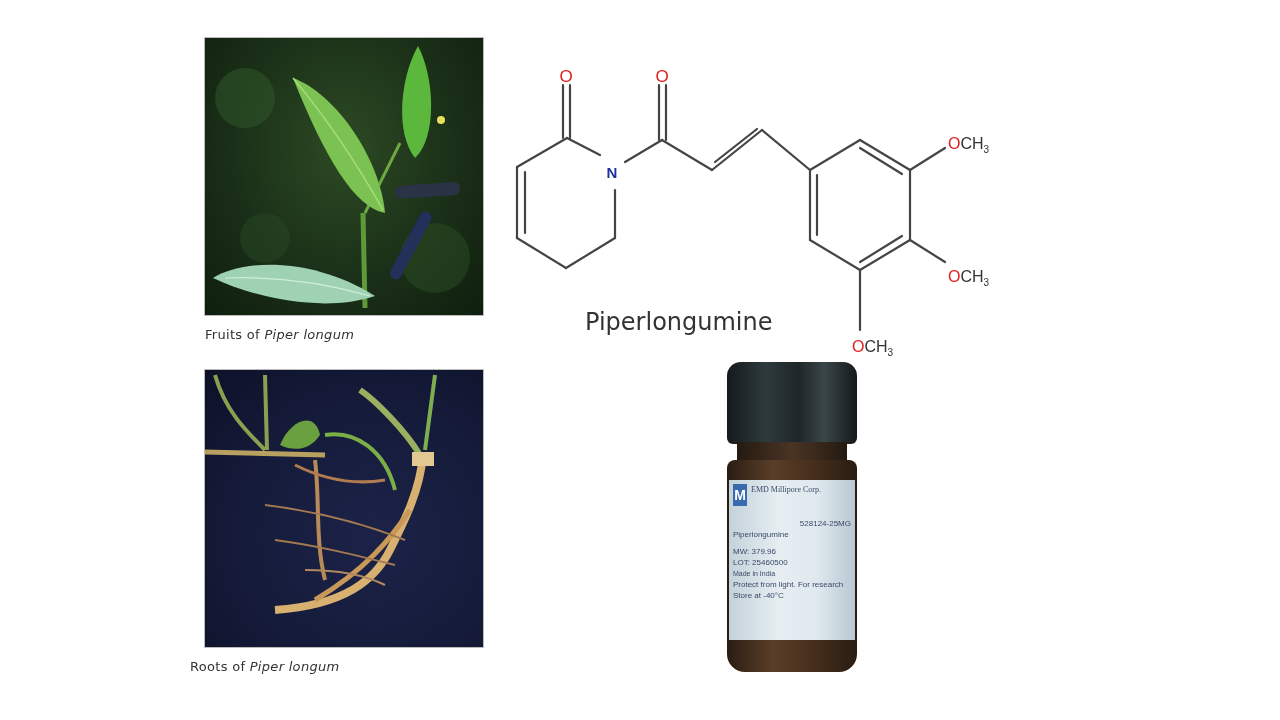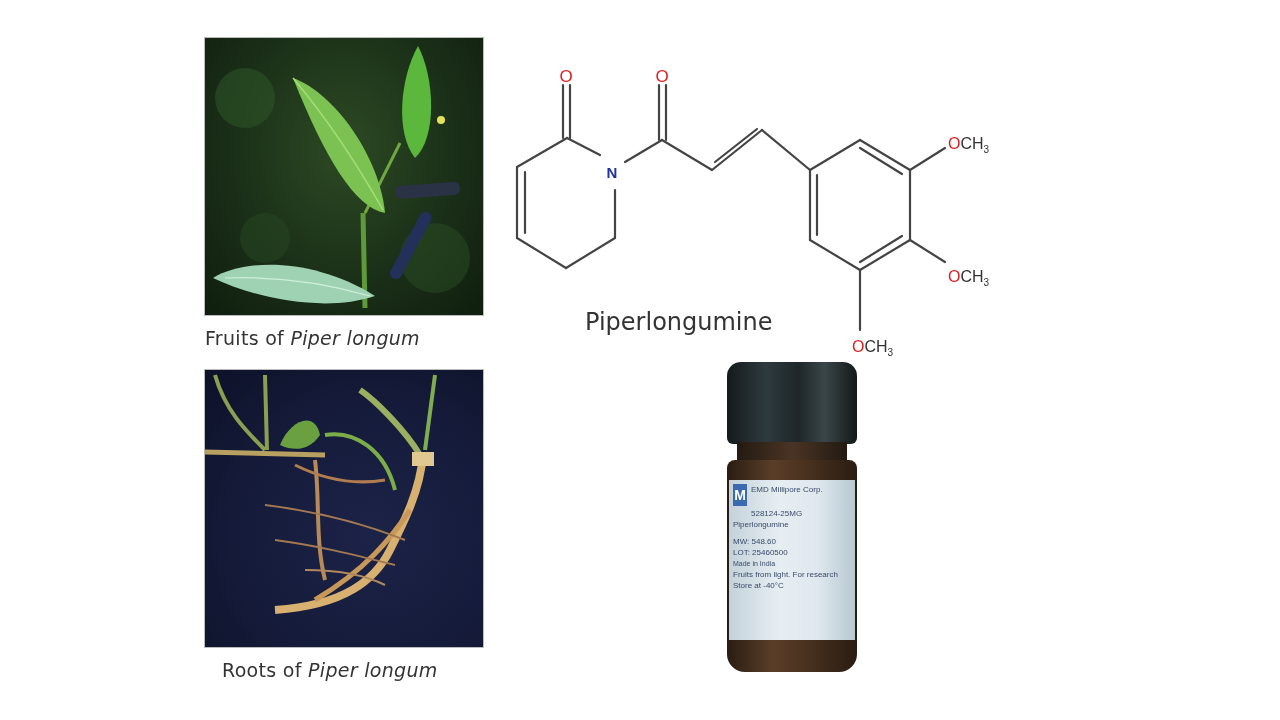--- a/index.html
+++ b/index.html
@@ -1,18 +1,18 @@
 <!DOCTYPE html>
 <html><head>
 <meta charset="utf-8">
 <style>
   html, body { margin:0; padding:0; background:#ffffff; }
   body { width:1280px; height:720px; position:relative; overflow:hidden; font-family:"Liberation Sans", sans-serif; }
   .photo { position:absolute; border:1px solid #bbb; overflow:hidden; }
-  .caption { position:absolute; font-family:"DejaVu Sans", sans-serif; font-size:19px; color:#333; letter-spacing:0.3px; }
+  .caption { position:absolute; font-family:"DejaVu Sans", sans-serif; font-size:13px; color:#333; letter-spacing:0.3px; }
   .caption i { font-style:italic; }
   .compound-name { position:absolute; font-family:"DejaVu Sans", sans-serif; font-size:24px; color:#333; }
   svg text { font-family:"Liberation Sans", sans-serif; }
 </style>
 </head>
 <body>
 
 <div class="photo" style="left:204px; top:37px; width:278px; height:277px; background:radial-gradient(ellipse at 50% 40%, #2c4a24 0%, #1b3018 55%, #0f1e0e 100%);">
   <svg width="278" height="277" viewBox="0 0 278 277">
 
@@ -54,21 +54,21 @@
     <path d="M218 85 C215 120, 200 150, 185 180 C170 210, 140 235, 70 240" stroke="#d8b070" stroke-width="8" fill="none"></path>
     <path d="M205 140 C185 170, 160 200, 110 230" stroke="#c89858" stroke-width="5" fill="none"></path>
     <path d="M110 90 C115 130, 110 170, 120 210" stroke="#b88a58" stroke-width="4" fill="none"></path>
     <path d="M90 95 C120 110, 150 115, 180 110" stroke="#b07c50" stroke-width="3" fill="none"></path>
     <path d="M60 135 C100 140, 150 150, 200 170" stroke="#a47850" stroke-width="2" fill="none"></path>
     <path d="M70 170 C110 175, 150 185, 190 195" stroke="#a47850" stroke-width="2" fill="none"></path>
     <path d="M100 200 C130 200, 160 205, 180 215" stroke="#b08860" stroke-width="2" fill="none"></path>
     <rect x="207" y="82" width="22" height="14" fill="#e0c890"></rect>
   </svg>
 </div>
-<div class="caption" style="left:222px; top:659px;">
+<div class="caption" style="left:190px; top:659px;">
   <span>Roots of </span><i>Piper longum</i>
 </div>
 
 <svg width="600" height="320" viewBox="500 50 600 320" style="position:absolute; left:500px; top:50px;">
   <g stroke="#444" stroke-width="2.2" fill="none" stroke-linecap="round">
 
     <line x1="567" y1="138" x2="600" y2="155"></line>
     <line x1="567" y1="138" x2="517" y2="167"></line>
     <line x1="517" y1="167" x2="517" y2="238"></line>
     <line x1="525" y1="172" x2="525" y2="233"></line>
@@ -124,23 +124,23 @@
 
   <div style="position:absolute; left:0; top:0; width:130px; height:82px; border-radius:14px 14px 6px 6px; background:linear-gradient(90deg,#151a1c 0%,#2e3a3e 30%,#1e2628 55%,#3a4649 75%,#141819 100%);"></div>
 
   <div style="position:absolute; left:10px; top:80px; width:110px; height:22px; background:linear-gradient(90deg,#241a12,#4a3424,#241a12);"></div>
 
   <div style="position:absolute; left:0; top:98px; width:130px; height:212px; border-radius:8px 8px 18px 18px; background:linear-gradient(90deg,#2a1c12 0%,#5a3e28 35%,#4a321f 60%,#2a1c12 100%);"></div>
 
   <div style="position:absolute; left:2px; top:118px; width:126px; height:160px; background:linear-gradient(90deg,#c4d2da,#e6eef2 40%,#dfe8ee 70%,#b8c8d2); font-size:8px; color:#3a4a6a; line-height:11px; padding:4px 4px; box-sizing:border-box; overflow:hidden;">
     <div style="display:flex; align-items:flex-start; gap:4px;">
       <div style="width:14px; height:22px; background:#3a6ab0; color:#fff; font-weight:bold; font-size:14px; text-align:center; line-height:22px;">M</div>
-      <div style="white-space:nowrap;">EMD Millipore Corp.</div>
+      <div style="white-space:nowrap;font-family:Liberation Serif, serif;">EMD Millipore Corp.</div>
     </div>
-    <div style="margin-left:18px; margin-top:2px;">528124-25MG</div>
+    <div style="margin-left:18px; margin-top:12px;text-align:right;">528124-25MG</div>
     <div>Piperlongumine</div>
-    <div style="margin-top:6px;">MW: 548.60</div>
+    <div style="margin-top:6px;">MW: 379.96</div>
     <div>LOT: 25460500</div>
     <div style="font-size:7px;">Made in India</div>
-    <div style="white-space:nowrap;">Fruits from light. For research</div>
+    <div style="white-space:nowrap;">Protect from light. For research</div>
     <div>Store at -40°C</div>
   </div>
 </div>
 
 </body></html>

